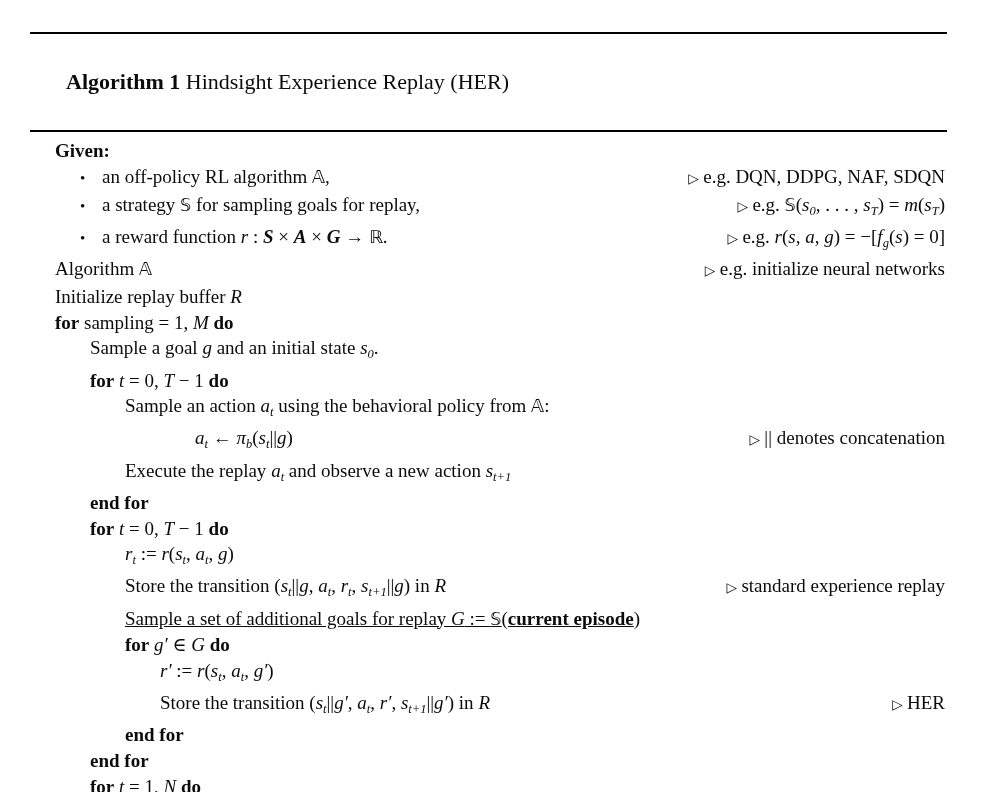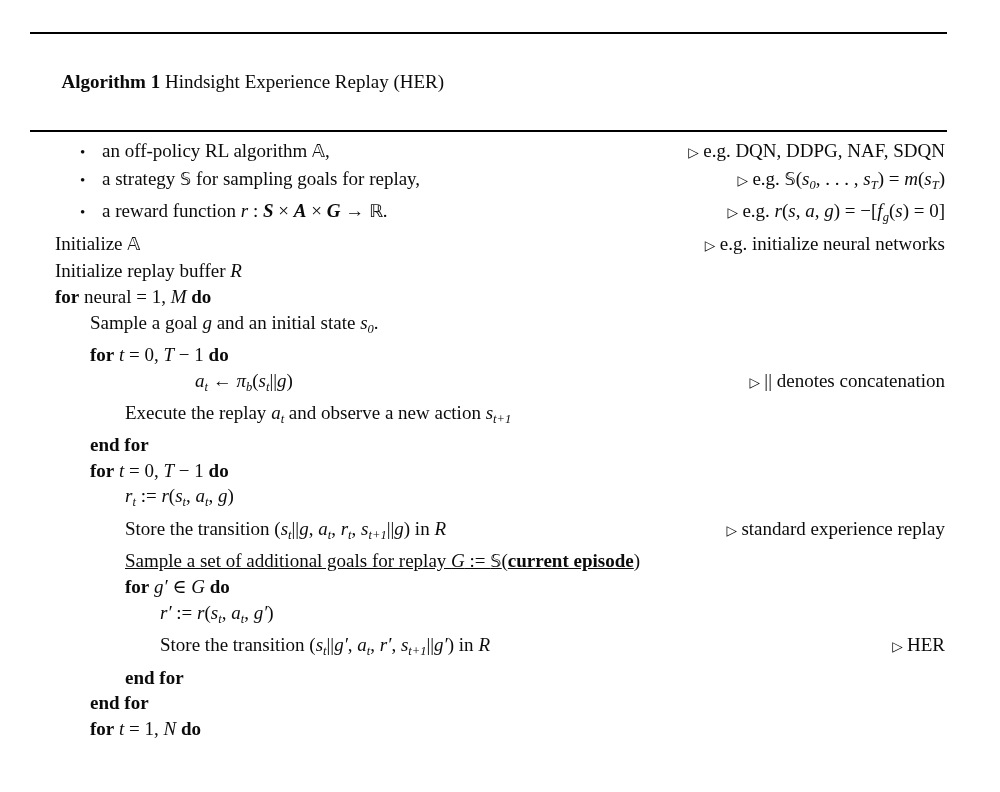--- a/index.html
+++ b/index.html
@@ -10,21 +10,21 @@
     font-family: "Liberation Serif", "DejaVu Serif", serif;
     color: #0b0b0b;
   }
   .page { width: 1000px; height: 792px; padding: 32px 53px 0 30px; }
 
   .rule { width: 100%; background: #000; }
   .rule-top { height: 2.4px; }
   .rule-mid { height: 2px; }
 
   .caption {
-    font-size: 19px;
+    font-size: 22px;
     line-height: 32px;
     padding-left: 3px;
     white-space: pre;
   }
   .caption .label { font-weight: 700; }
 
   .algo-body { padding-top: 6px; }
 
   .line {
     display: flex;
@@ -65,28 +65,30 @@
 <body>
 
 <div class="page">
   <div class="algorithm">
     <div class="rule rule-top"></div>
     <div class="caption">
       <span class="label">Algorithm 1</span><span> Hindsight Experience Replay (HER)</span>
     </div>
     <div class="rule rule-mid"></div>
     <div class="algo-body" id="algo-body">
+        <div class="line" style="padding-left: 25px;"><span class="content"><span class="seg-kw">Given:</span></span></div>
         <div class="line" style="padding-left: 50px;"><span class="bullet">•</span><span class="content"><span class="seg-txt">an off-policy RL algorithm </span><span class="seg-bb">𝔸</span><span class="seg-txt">,</span></span><span class="comment"><span class="marker">▷ </span><span class="seg-txt">e.g. DQN, DDPG, NAF, SDQN</span></span></div>
         <div class="line" style="padding-left: 50px;"><span class="bullet">•</span><span class="content"><span class="seg-txt">a strategy </span><span class="seg-bb">𝕊</span><span class="seg-txt"> for sampling goals for replay,</span></span><span class="comment"><span class="marker">▷ </span><span class="seg-txt">e.g. </span><span class="seg-bb">𝕊</span><span class="seg-txt">(</span><span class="seg-mi">s</span><span class="seg-sub">0</span><span class="seg-txt">, . . . , </span><span class="seg-mi">s</span><span class="seg-sub">T</span><span class="seg-txt">) = </span><span class="seg-mi">m</span><span class="seg-txt">(</span><span class="seg-mi">s</span><span class="seg-sub">T</span><span class="seg-txt">)</span></span></div>
         <div class="line" style="padding-left: 50px;"><span class="bullet">•</span><span class="content"><span class="seg-txt">a reward function </span><span class="seg-mi">r</span><span class="seg-txt"> : </span><span class="seg-cal">S</span><span class="seg-txt"> × </span><span class="seg-cal">A</span><span class="seg-txt"> × </span><span class="seg-cal">G</span><span class="seg-txt"> → </span><span class="seg-bb">ℝ</span><span class="seg-txt">.</span></span><span class="comment"><span class="marker">▷ </span><span class="seg-txt">e.g. </span><span class="seg-mi">r</span><span class="seg-txt">(</span><span class="seg-mi">s</span><span class="seg-txt">, </span><span class="seg-mi">a</span><span class="seg-txt">, </span><span class="seg-mi">g</span><span class="seg-txt">) = −[</span><span class="seg-mi">f</span><span class="seg-sub">g</span><span class="seg-txt">(</span><span class="seg-mi">s</span><span class="seg-txt">) = 0]</span></span></div>
-        <div class="line" style="padding-left: 25px;"><span class="content"><span class="seg-txt">Initialize </span><span class="seg-bb">𝔸</span></span><span class="comment"><span class="marker">▷ </span><span class="seg-txt">e.g. initialize neural networks</span></span></div>
+        <div class="line" style="padding-left: 25px;"><span class="content"><span class="seg-txt">Algorithm </span><span class="seg-bb">𝔸</span></span><span class="comment"><span class="marker">▷ </span><span class="seg-txt">e.g. initialize neural networks</span></span></div>
         <div class="line" style="padding-left: 25px;"><span class="content"><span class="seg-txt">Initialize replay buffer </span><span class="seg-mi">R</span></span></div>
-        <div class="line" style="padding-left: 25px;"><span class="content"><span class="seg-kw">for</span><span class="seg-txt"> neural = 1, </span><span class="seg-mi">M</span><span class="seg-txt"> </span><span class="seg-kw">do</span></span></div>
+        <div class="line" style="padding-left: 25px;"><span class="content"><span class="seg-kw">for</span><span class="seg-txt"> sampling = 1, </span><span class="seg-mi">M</span><span class="seg-txt"> </span><span class="seg-kw">do</span></span></div>
         <div class="line" style="padding-left: 60px;"><span class="content"><span class="seg-txt">Sample a goal </span><span class="seg-mi">g</span><span class="seg-txt"> and an initial state </span><span class="seg-mi">s</span><span class="seg-sub">0</span><span class="seg-txt">.</span></span></div>
         <div class="line" style="padding-left: 60px;"><span class="content"><span class="seg-kw">for</span><span class="seg-txt"> </span><span class="seg-mi">t</span><span class="seg-txt"> = 0, </span><span class="seg-mi">T</span><span class="seg-txt"> − 1 </span><span class="seg-kw">do</span></span></div>
+        <div class="line" style="padding-left: 95px;"><span class="content"><span class="seg-txt">Sample an action </span><span class="seg-mi">a</span><span class="seg-sub">t</span><span class="seg-txt"> using the behavioral policy from </span><span class="seg-bb">𝔸</span><span class="seg-txt">:</span></span></div>
         <div class="line" style="padding-left: 165px;"><span class="content"><span class="seg-mi">a</span><span class="seg-sub">t</span><span class="seg-txt"> ← </span><span class="seg-mi">π</span><span class="seg-sub">b</span><span class="seg-txt">(</span><span class="seg-mi">s</span><span class="seg-sub">t</span><span class="seg-txt">||</span><span class="seg-mi">g</span><span class="seg-txt">)</span></span><span class="comment"><span class="marker">▷ </span><span class="seg-txt">|| denotes concatenation</span></span></div>
         <div class="line" style="padding-left: 95px;"><span class="content"><span class="seg-txt">Execute the replay </span><span class="seg-mi">a</span><span class="seg-sub">t</span><span class="seg-txt"> and observe a new action </span><span class="seg-mi">s</span><span class="seg-sub">t+1</span></span></div>
         <div class="line" style="padding-left: 60px;"><span class="content"><span class="seg-kw">end for</span></span></div>
         <div class="line" style="padding-left: 60px;"><span class="content"><span class="seg-kw">for</span><span class="seg-txt"> </span><span class="seg-mi">t</span><span class="seg-txt"> = 0, </span><span class="seg-mi">T</span><span class="seg-txt"> − 1 </span><span class="seg-kw">do</span></span></div>
         <div class="line" style="padding-left: 95px;"><span class="content"><span class="seg-mi">r</span><span class="seg-sub">t</span><span class="seg-txt"> := </span><span class="seg-mi">r</span><span class="seg-txt">(</span><span class="seg-mi">s</span><span class="seg-sub">t</span><span class="seg-txt">, </span><span class="seg-mi">a</span><span class="seg-sub">t</span><span class="seg-txt">, </span><span class="seg-mi">g</span><span class="seg-txt">)</span></span></div>
         <div class="line" style="padding-left: 95px;"><span class="content"><span class="seg-txt">Store the transition (</span><span class="seg-mi">s</span><span class="seg-sub">t</span><span class="seg-txt">||</span><span class="seg-mi">g</span><span class="seg-txt">, </span><span class="seg-mi">a</span><span class="seg-sub">t</span><span class="seg-txt">, </span><span class="seg-mi">r</span><span class="seg-sub">t</span><span class="seg-txt">, </span><span class="seg-mi">s</span><span class="seg-sub">t+1</span><span class="seg-txt">||</span><span class="seg-mi">g</span><span class="seg-txt">) in </span><span class="seg-mi">R</span></span><span class="comment"><span class="marker">▷ </span><span class="seg-txt">standard experience replay</span></span></div>
         <div class="line" style="padding-left: 95px; text-decoration: underline;"><span class="content"><span class="seg-txt">Sample a set of additional goals for replay </span><span class="seg-mi">G</span><span class="seg-txt"> := </span><span class="seg-bb">𝕊</span><span class="seg-txt">(</span><span class="seg-kw">current episode</span><span class="seg-txt">)</span></span></div>
         <div class="line" style="padding-left: 95px; text-align: right;"><span class="content"><span class="seg-kw">for</span><span class="seg-txt"> </span><span class="seg-mi">g′</span><span class="seg-txt"> ∈ </span><span class="seg-mi">G</span><span class="seg-txt"> </span><span class="seg-kw">do</span></span></div>
         <div class="line" style="padding-left: 130px;"><span class="content"><span class="seg-mi">r′</span><span class="seg-txt"> := </span><span class="seg-mi">r</span><span class="seg-txt">(</span><span class="seg-mi">s</span><span class="seg-sub">t</span><span class="seg-txt">, </span><span class="seg-mi">a</span><span class="seg-sub">t</span><span class="seg-txt">, </span><span class="seg-mi">g′</span><span class="seg-txt">)</span></span></div>
         <div class="line" style="padding-left: 130px;"><span class="content"><span class="seg-txt">Store the transition (</span><span class="seg-mi">s</span><span class="seg-sub">t</span><span class="seg-txt">||</span><span class="seg-mi">g′</span><span class="seg-txt">, </span><span class="seg-mi">a</span><span class="seg-sub">t</span><span class="seg-txt">, </span><span class="seg-mi">r′</span><span class="seg-txt">, </span><span class="seg-mi">s</span><span class="seg-sub">t+1</span><span class="seg-txt">||</span><span class="seg-mi">g′</span><span class="seg-txt">) in </span><span class="seg-mi">R</span></span><span class="comment"><span class="marker">▷ </span><span class="seg-txt">HER</span></span></div>

